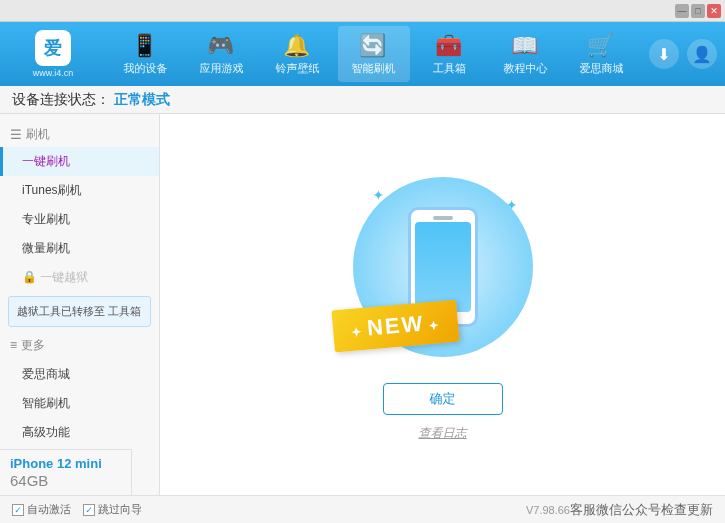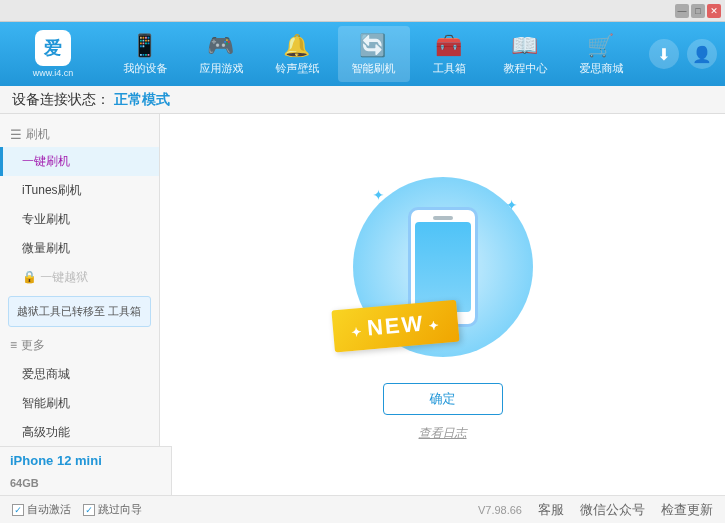--- a/index.html
+++ b/index.html
@@ -258,31 +258,31 @@
       position: absolute;
       bottom: 0; left: 0; right: 0;
     }
     .bottom-bar .bottom-left { display: flex; align-items: center; gap: 12px; flex: 1; }
     .bottom-bar .checkbox-item { display: flex; align-items: center; gap: 3px; cursor: pointer; }
     .bottom-bar .cb { width: 12px; height: 12px; border: 1px solid #999; background: #fff; display: inline-flex; align-items: center; justify-content: center; font-size: 9px; color: #2196d8; }
 
     .bottom-device {
       position: absolute;
       bottom: 28px; left: 0;
-      width: 172px;
+      width: 132px;
       background: #f7f7f7;
       border-top: 1px solid #e0e0e0;
       border-right: 1px solid #e0e0e0;
       padding: 6px 10px;
     }
     .device-name { font-size: 13px; color: #2196d8; font-weight: bold; }
-    .device-detail { font-size: 11px; color: #888; margin-top: 9px; font-weight: bold; }
+    .device-detail { font-size: 15px; color: #888; margin-top: 1px; }
 
     .bottom-right {
-      display: flex; align-items: center; gap: 16px;
+      display: flex; align-items: center; 
       margin-left: auto;
     }
     .bottom-right-item { color: #666; font-size: 13px; cursor: pointer; }
 
     .version-text { font-size: 11px; color: #999; }
   </style>
 </head>
 <body>
 
 <div class="title-bar">

